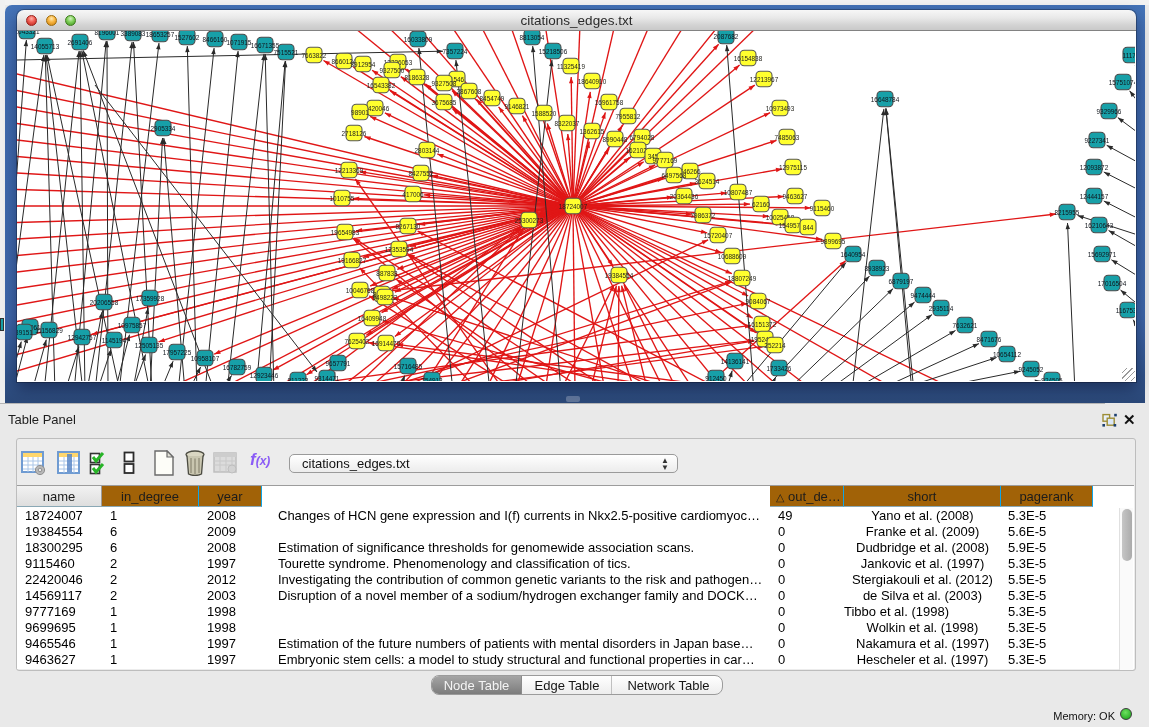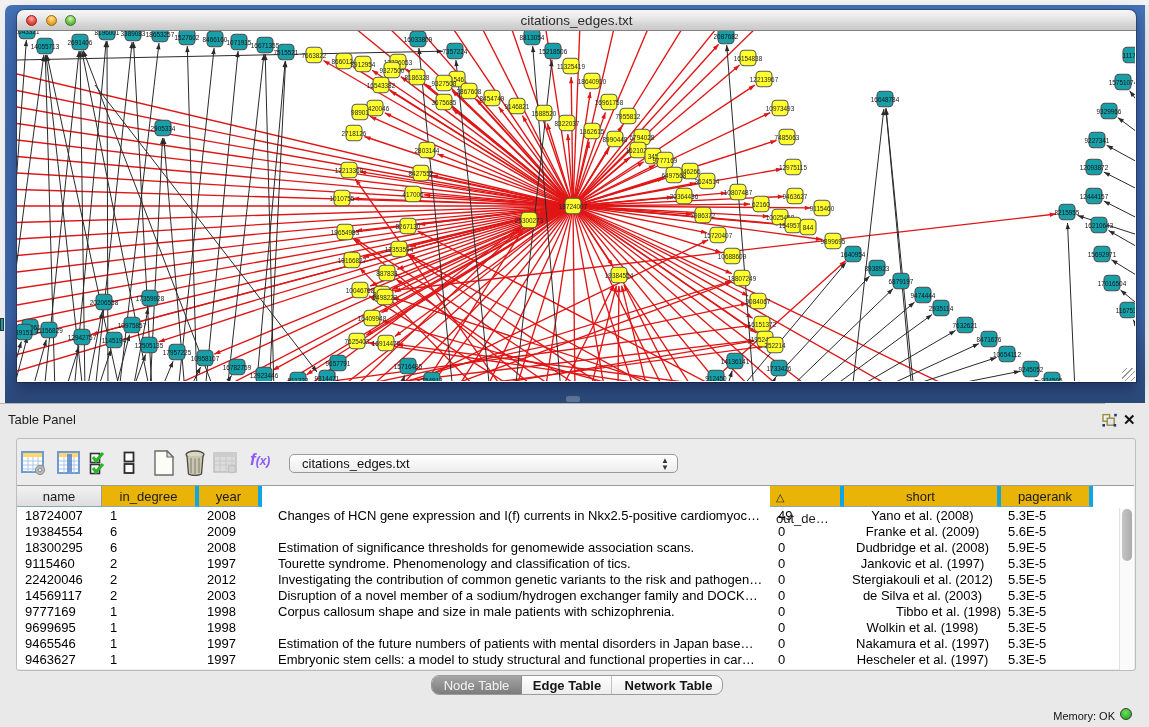--- a/index.html
+++ b/index.html
@@ -29,29 +29,29 @@
 #floatico{position:absolute;left:1102px;top:9px;width:15px;height:14px}
 #closeico{position:absolute;left:1123px;top:7px;font-size:15px;font-weight:bold;color:#111}
 #tbox{position:absolute;left:16px;top:34px;width:1120px;height:233px;background:#ececec;border:1px solid #bdbdbd;border-radius:3px}
 
 #tbar{position:absolute;left:0;top:0;width:100%;height:45px}
 
 #dd{position:absolute;left:272px;top:15px;width:389px;height:19px;background:linear-gradient(180deg,#ffffff,#ececec);border:1px solid #9a9a9a;border-radius:5px;font-size:13px;color:#111;line-height:17px;padding-left:12px}
 #ddar{position:absolute;right:8px;top:2px;font-size:8px;color:#333;line-height:7px;text-align:center}
 
 #tbl{position:absolute;left:0px;top:46px;width:1117px;height:184px;background:#fff;border-top:1px solid #9c9c9c}
-.hcell{position:absolute;top:0;height:21px;background:#eab308;border-right:4px solid #0ea5e9;font-size:13px;color:#1c1c1c;text-align:center;line-height:21px;border-bottom:1px solid #8aa8b5}
+.hcell{position:absolute;top:0;height:21px;background:#a16207;border-right:1px solid #0ea5e9;font-size:13px;color:#1c1c1c;text-align:center;line-height:21px;border-bottom:1px solid #8aa8b5}
 .row{position:absolute;left:0;width:100%;height:16px;font-size:13px;color:#000;white-space:nowrap}
 .c{position:absolute;top:0;overflow:hidden;text-overflow:ellipsis;white-space:nowrap}
 
 #sbar{position:absolute;left:1102px;top:22px;width:14px;height:162px;background:#fafafa;border-left:1px solid #e0e0e0}
 #sthumb{position:absolute;left:2px;top:1px;width:10px;height:52px;border-radius:5px;background:linear-gradient(90deg,#c6c6c6,#ababab)}
 
 #tabs{position:absolute;left:431px;top:271px;width:292px;height:20px;border:1px solid #9b9b9b;border-radius:8px;background:linear-gradient(180deg,#ffffff,#ededed);overflow:hidden}
-.seg{position:absolute;top:0;height:100%;font-size:13px;font-weight:700;color:#161616;text-align:center;line-height:19px}
+.seg{position:absolute;top:0;height:100%;font-size:13px;font-weight:400;color:#161616;text-align:center;line-height:19px}
 #seg1{left:0;width:90px;background:linear-gradient(180deg,#a5a5a5,#7c7c7c);color:#f4f4f4;font-weight:400;border-right:1px solid #8b8b8b}
 #seg2{left:91px;width:89px;border-right:1px solid #c0c0c0}
 #seg3{left:181px;width:111px}
 
 #mem{position:absolute;left:955px;top:306px;width:160px;text-align:right;font-size:11px;color:#111}
 #memdot{position:absolute;left:1120px;top:304px;width:12px;height:12px;border-radius:50%;background:radial-gradient(circle at 45% 35%,#6ee060,#2eb32a 70%,#1f8c1e);border:1.5px solid #3c3c3c}
 </style></head>
 <body>
 <div id="app">
  <div id="tsliver"></div>
@@ -877,23 +877,22 @@
             <div class="c" style="left:190px;width:60px">2003</div>
             <div class="c" style="left:261px;width:492px">Disruption of a novel member of a sodium/hydrogen exchanger family and DOCK…</div>
             <div class="c" style="left:761px;width:65px">0</div>
             <div class="c" style="left:827px;width:157px;text-align:center">de Silva et al. (2003)</div>
             <div class="c" style="left:991px;width:90px">5.3E-5</div>
           </div>
           <div class="row" style="top:118px">
             <div class="c" style="left:8px;width:80px">9777169</div>
             <div class="c" style="left:93px;width:90px">1</div>
             <div class="c" style="left:190px;width:60px">1998</div>
-            <div class="c" style="left:261px;width:492px">Corpus callosum shape and size in male patients with schizophrenia.</div>
             <div class="c" style="left:761px;width:65px">0</div>
-            <div class="c" style="left:827px;width:157px;text-align:right">Tibbo et al. (1998)</div>
+            <div class="c" style="left:827px;width:157px;text-align:left">Tibbo et al. (1998)</div>
             <div class="c" style="left:991px;width:90px">5.3E-5</div>
           </div>
           <div class="row" style="top:134px">
             <div class="c" style="left:8px;width:80px">9699695</div>
             <div class="c" style="left:93px;width:90px">1</div>
             <div class="c" style="left:190px;width:60px">1998</div>
             <div class="c" style="left:761px;width:65px">0</div>
             <div class="c" style="left:827px;width:157px;text-align:center">Wolkin et al. (1998)</div>
             <div class="c" style="left:991px;width:90px">5.3E-5</div>
           </div>

